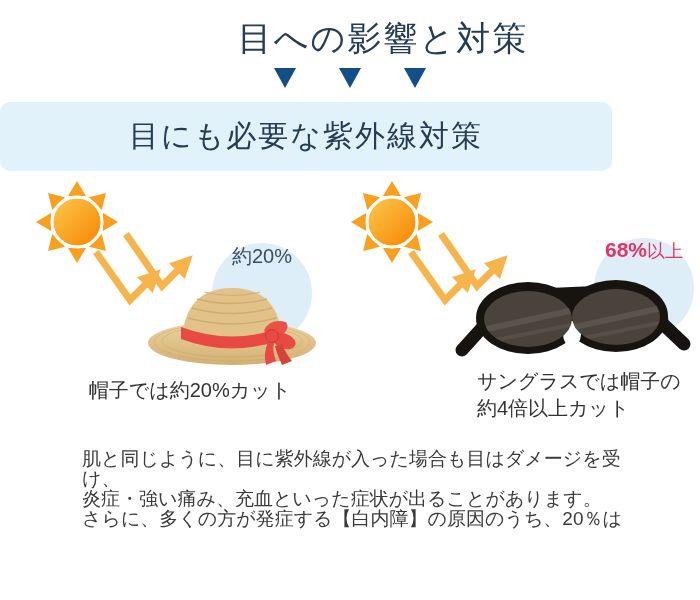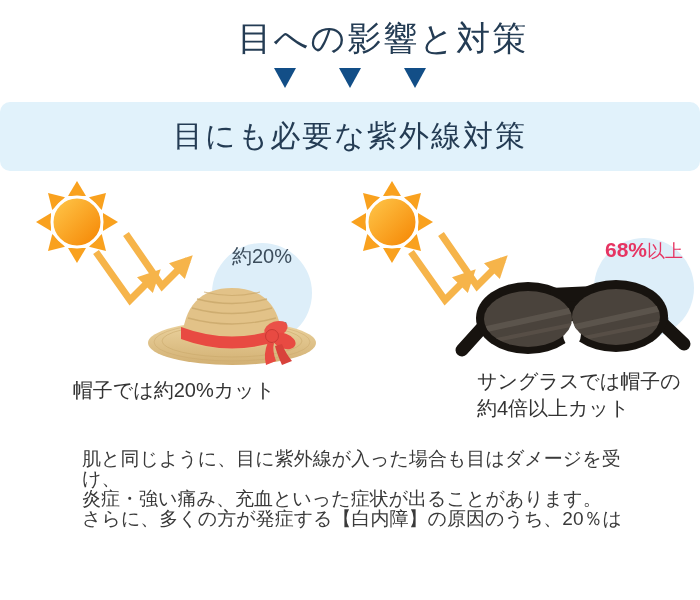--- a/index.html
+++ b/index.html
@@ -14,39 +14,39 @@
   .tri-row{
     position:absolute;top:68px;left:0;width:700px;
     display:flex;justify-content:center;gap:43px;
   }
   .tri{
     width:0;height:0;
     border-left:11px solid transparent;border-right:11px solid transparent;
     border-top:20px solid #124e87;
   }
   .banner{
-    position:absolute;top:102px;left:0;width:700px;height:69px;
+    position:absolute;top:102px;left:0;width:612px;height:69px;
     background:#e1f2fb;border-radius:10px;
     display:flex;align-items:center;justify-content:center;
   }
   .banner-text{font-size:30px;font-weight:300;color:#243c54;letter-spacing:2px;}
   .badge{
     position:absolute;width:100px;height:100px;border-radius:50%;
     background:#ddeef9;display:flex;flex-direction:column;
     align-items:center;justify-content:space-between;text-align:center;
   }
   .badge-left{left:212px;top:243px;}
   .badge-right{left:594px;top:238px;}
   .badge-line1{font-size:20px;color:#3c4d5c;}
   .badge-line2{font-size:19px;color:#3c4d5c;letter-spacing:6px;margin-top:3px;text-indent:6px;}
   .hl{font-size:21px;font-weight:bold;color:#e63462;}
   .hl-suffix{font-size:18px;font-weight:normal;color:#e63462;}
   .figure-svg{position:absolute;}
   .caption{color:#333333;}
-  .caption-left{position:absolute;top:377px;left:14px;width:320px;text-align:center;font-size:20px;}
+  .caption-left{position:absolute;top:377px;left:30px;width:320px;text-align:center;font-size:20px;}
   .caption-right{position:absolute;top:368px;left:477px;width:235px;font-size:20px;line-height:27px;}
   .paragraph{
     position:absolute;top:449px;left:82px;width:560px;
     font-size:19px;line-height:20px;color:#3a3a3a;
   }
   .uv-link{color:#ee5252;text-decoration:underline;cursor:pointer;}
 </style>
 </head>
 <body>
 

